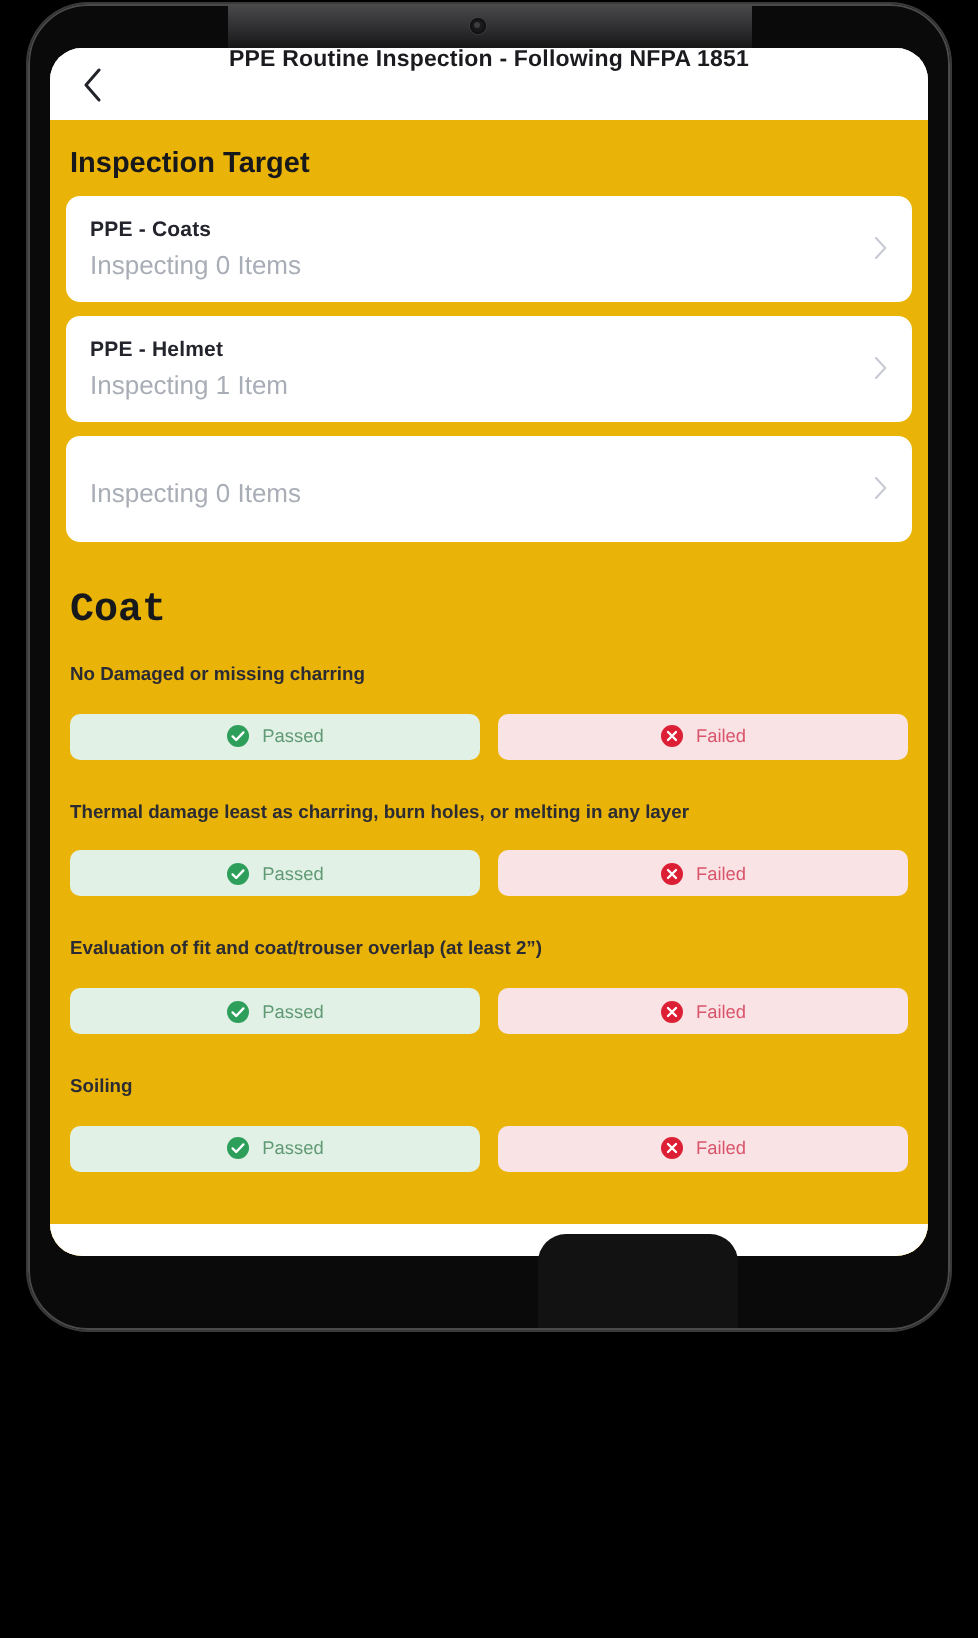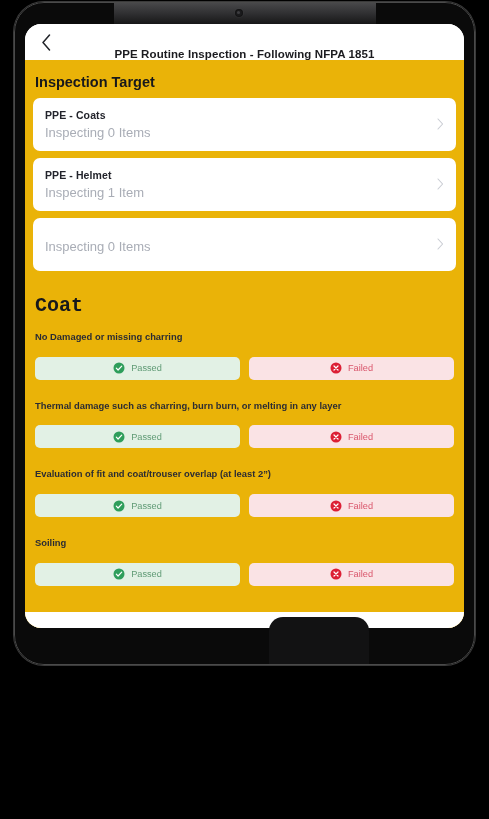--- a/index.html
+++ b/index.html
@@ -83,21 +83,21 @@
     overflow: hidden;
     display: flex;
     flex-direction: column;
   }
 
   .appbar {
     flex: 0 0 auto;
     height: 36px;
     background: #ffffff;
     display: flex;
-    align-items: flex-end;
+    align-items: flex-start;
     position: relative;
   }
   .back-btn {
     position: absolute;
     left: 10px;
     top: 50%;
     transform: translateY(-50%);
     width: 22px;
     height: 24px;
     display: flex;
@@ -293,21 +293,21 @@
             <svg class="badge" viewBox="0 0 24 24">
               <circle cx="12" cy="12" r="11" fill="#dc1f35"></circle>
               <path d="M8 8 L16 16 M16 8 L8 16" stroke="#ffffff" stroke-width="2.4" stroke-linecap="round"></path>
             </svg>
             <span>Failed</span>
           </div>
         </div>
       </div>
 
       <div class="question">
-        <div class="q-text">Thermal damage such as charring, burn burn, or melting in any layer</div>
+        <div class="q-text">Thermal damage least as charring, burn holes, or melting in any layer</div>
         <div class="choices">
           <div class="choice pass">
             <svg class="badge" viewBox="0 0 24 24">
               <circle cx="12" cy="12" r="11" fill="#2e9e5b"></circle>
               <path d="M6.6 12.4 L10.2 16 L17.4 8.4" stroke="#ffffff" stroke-width="2.4" fill="none" stroke-linecap="round" stroke-linejoin="round"></path>
             </svg>
             <span>Passed</span>
           </div>
           <div class="choice fail">
             <svg class="badge" viewBox="0 0 24 24">

